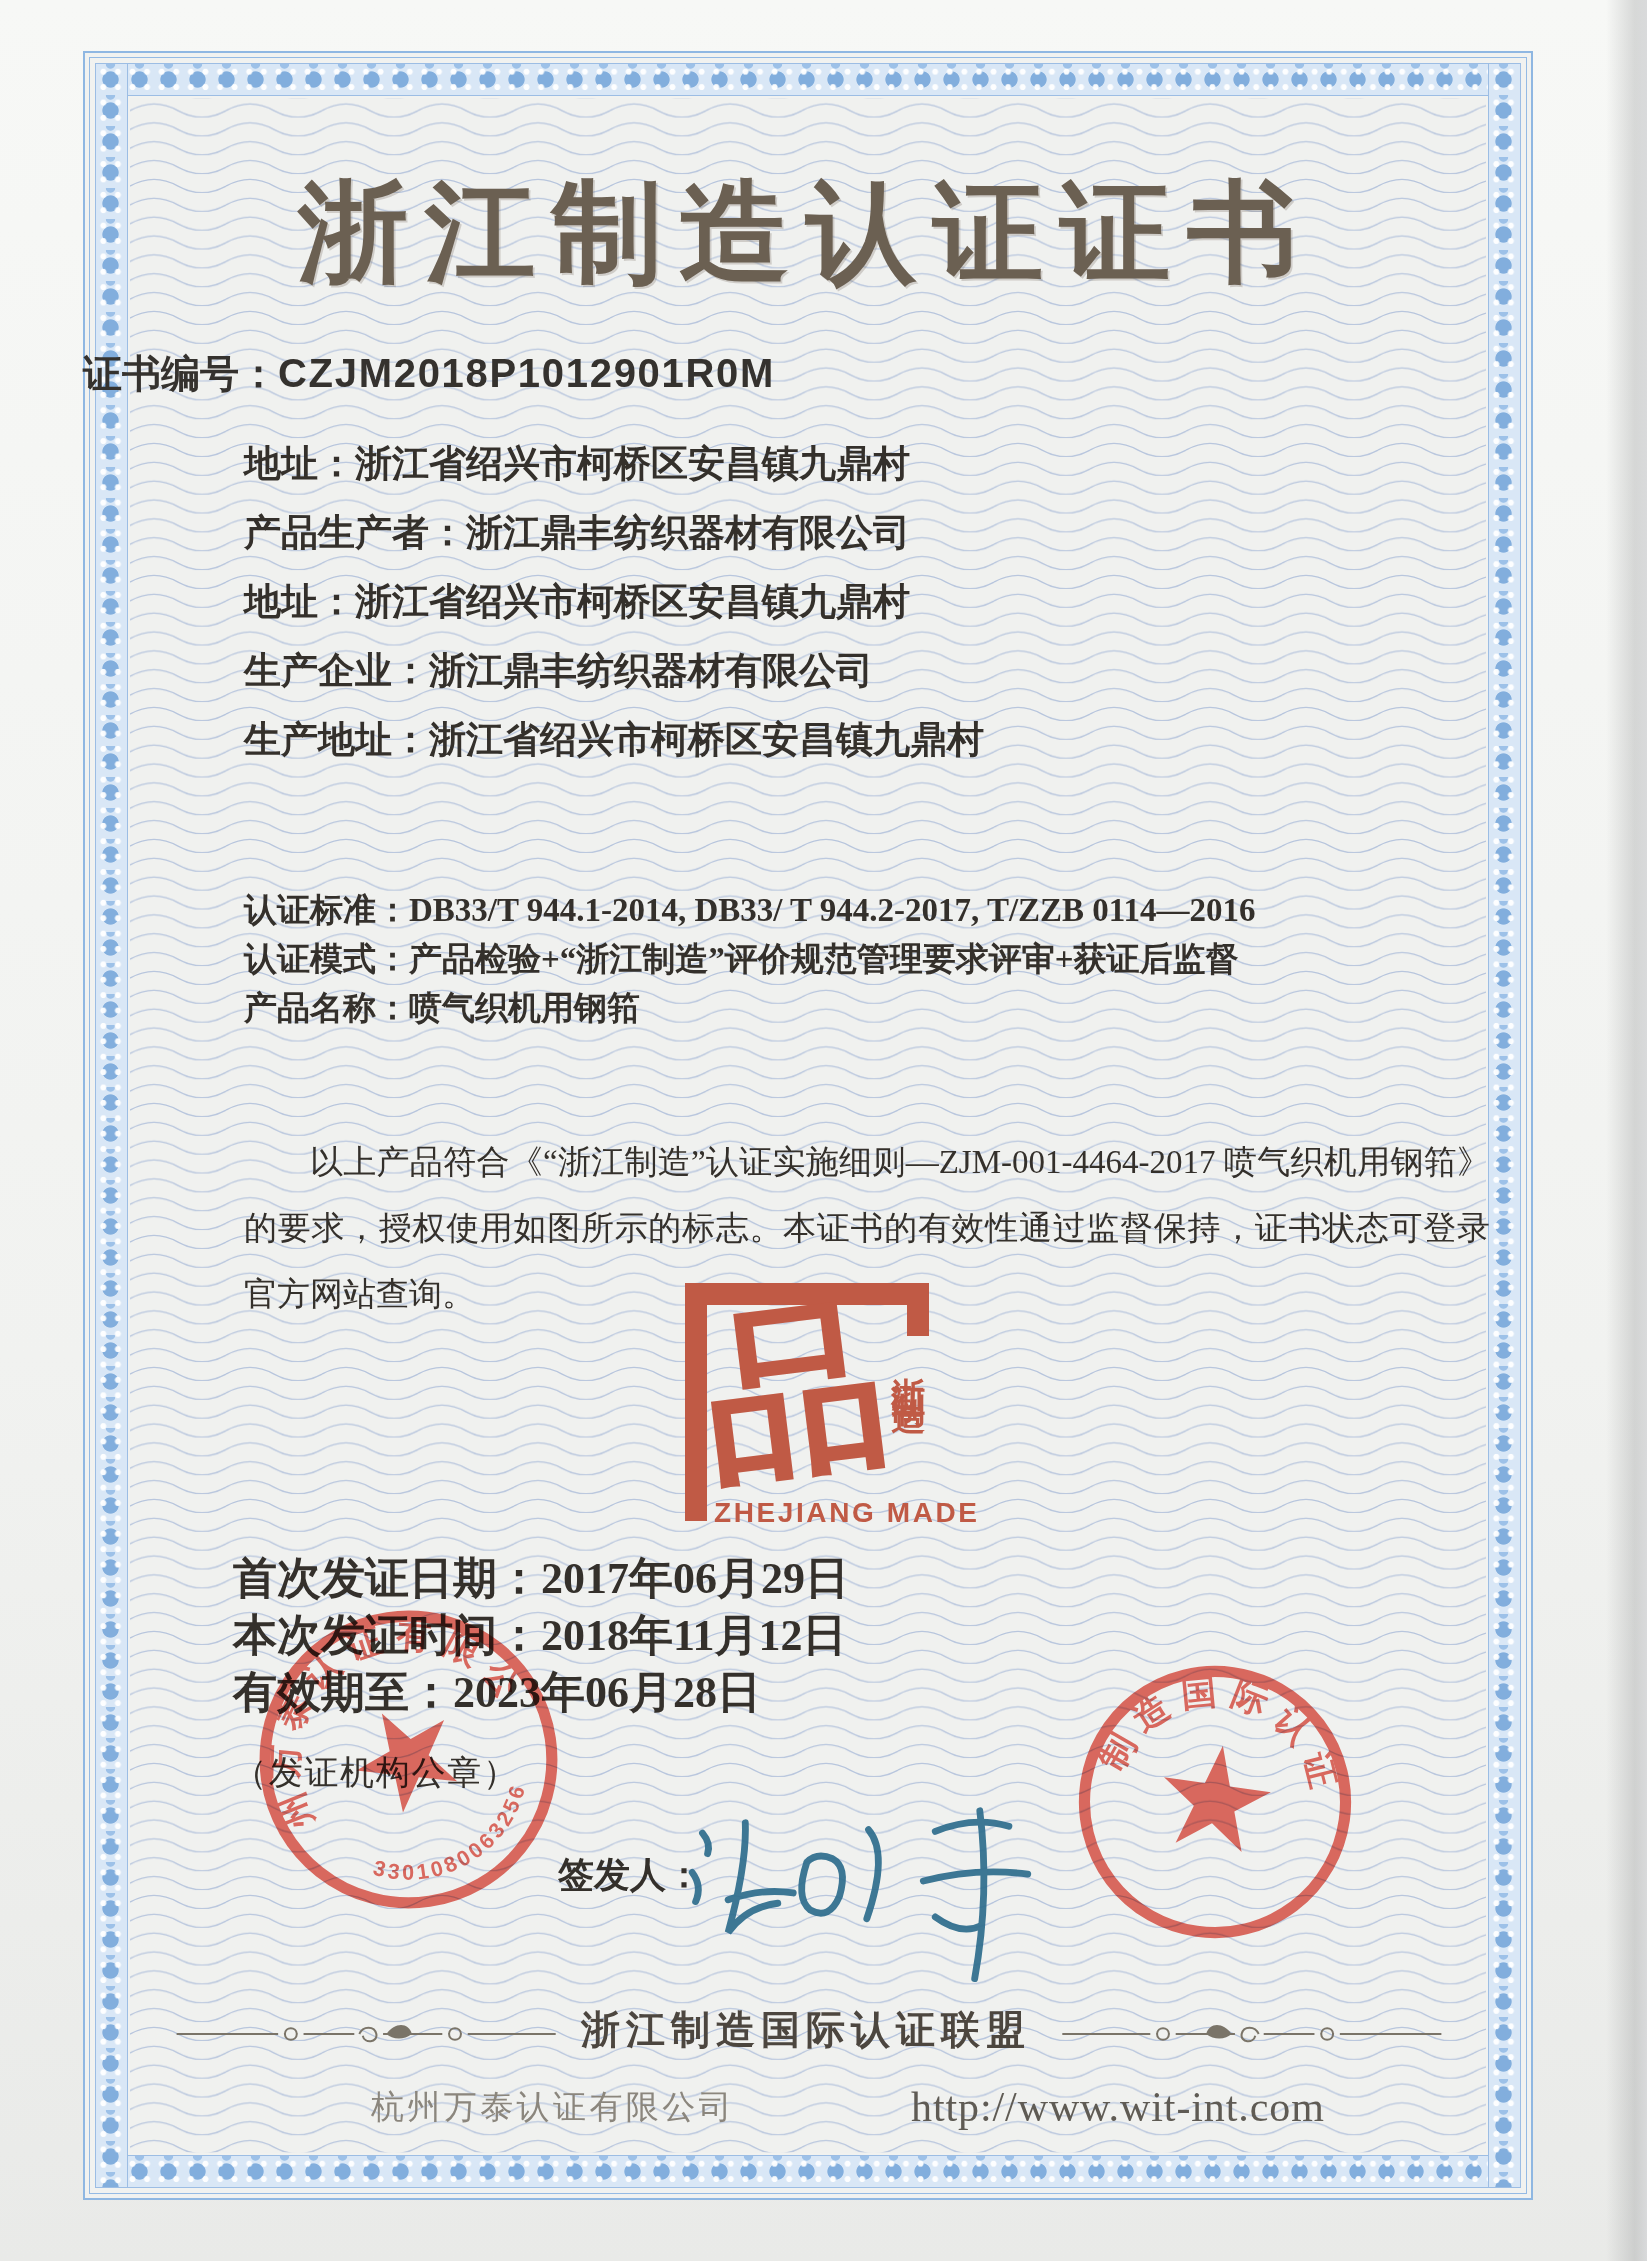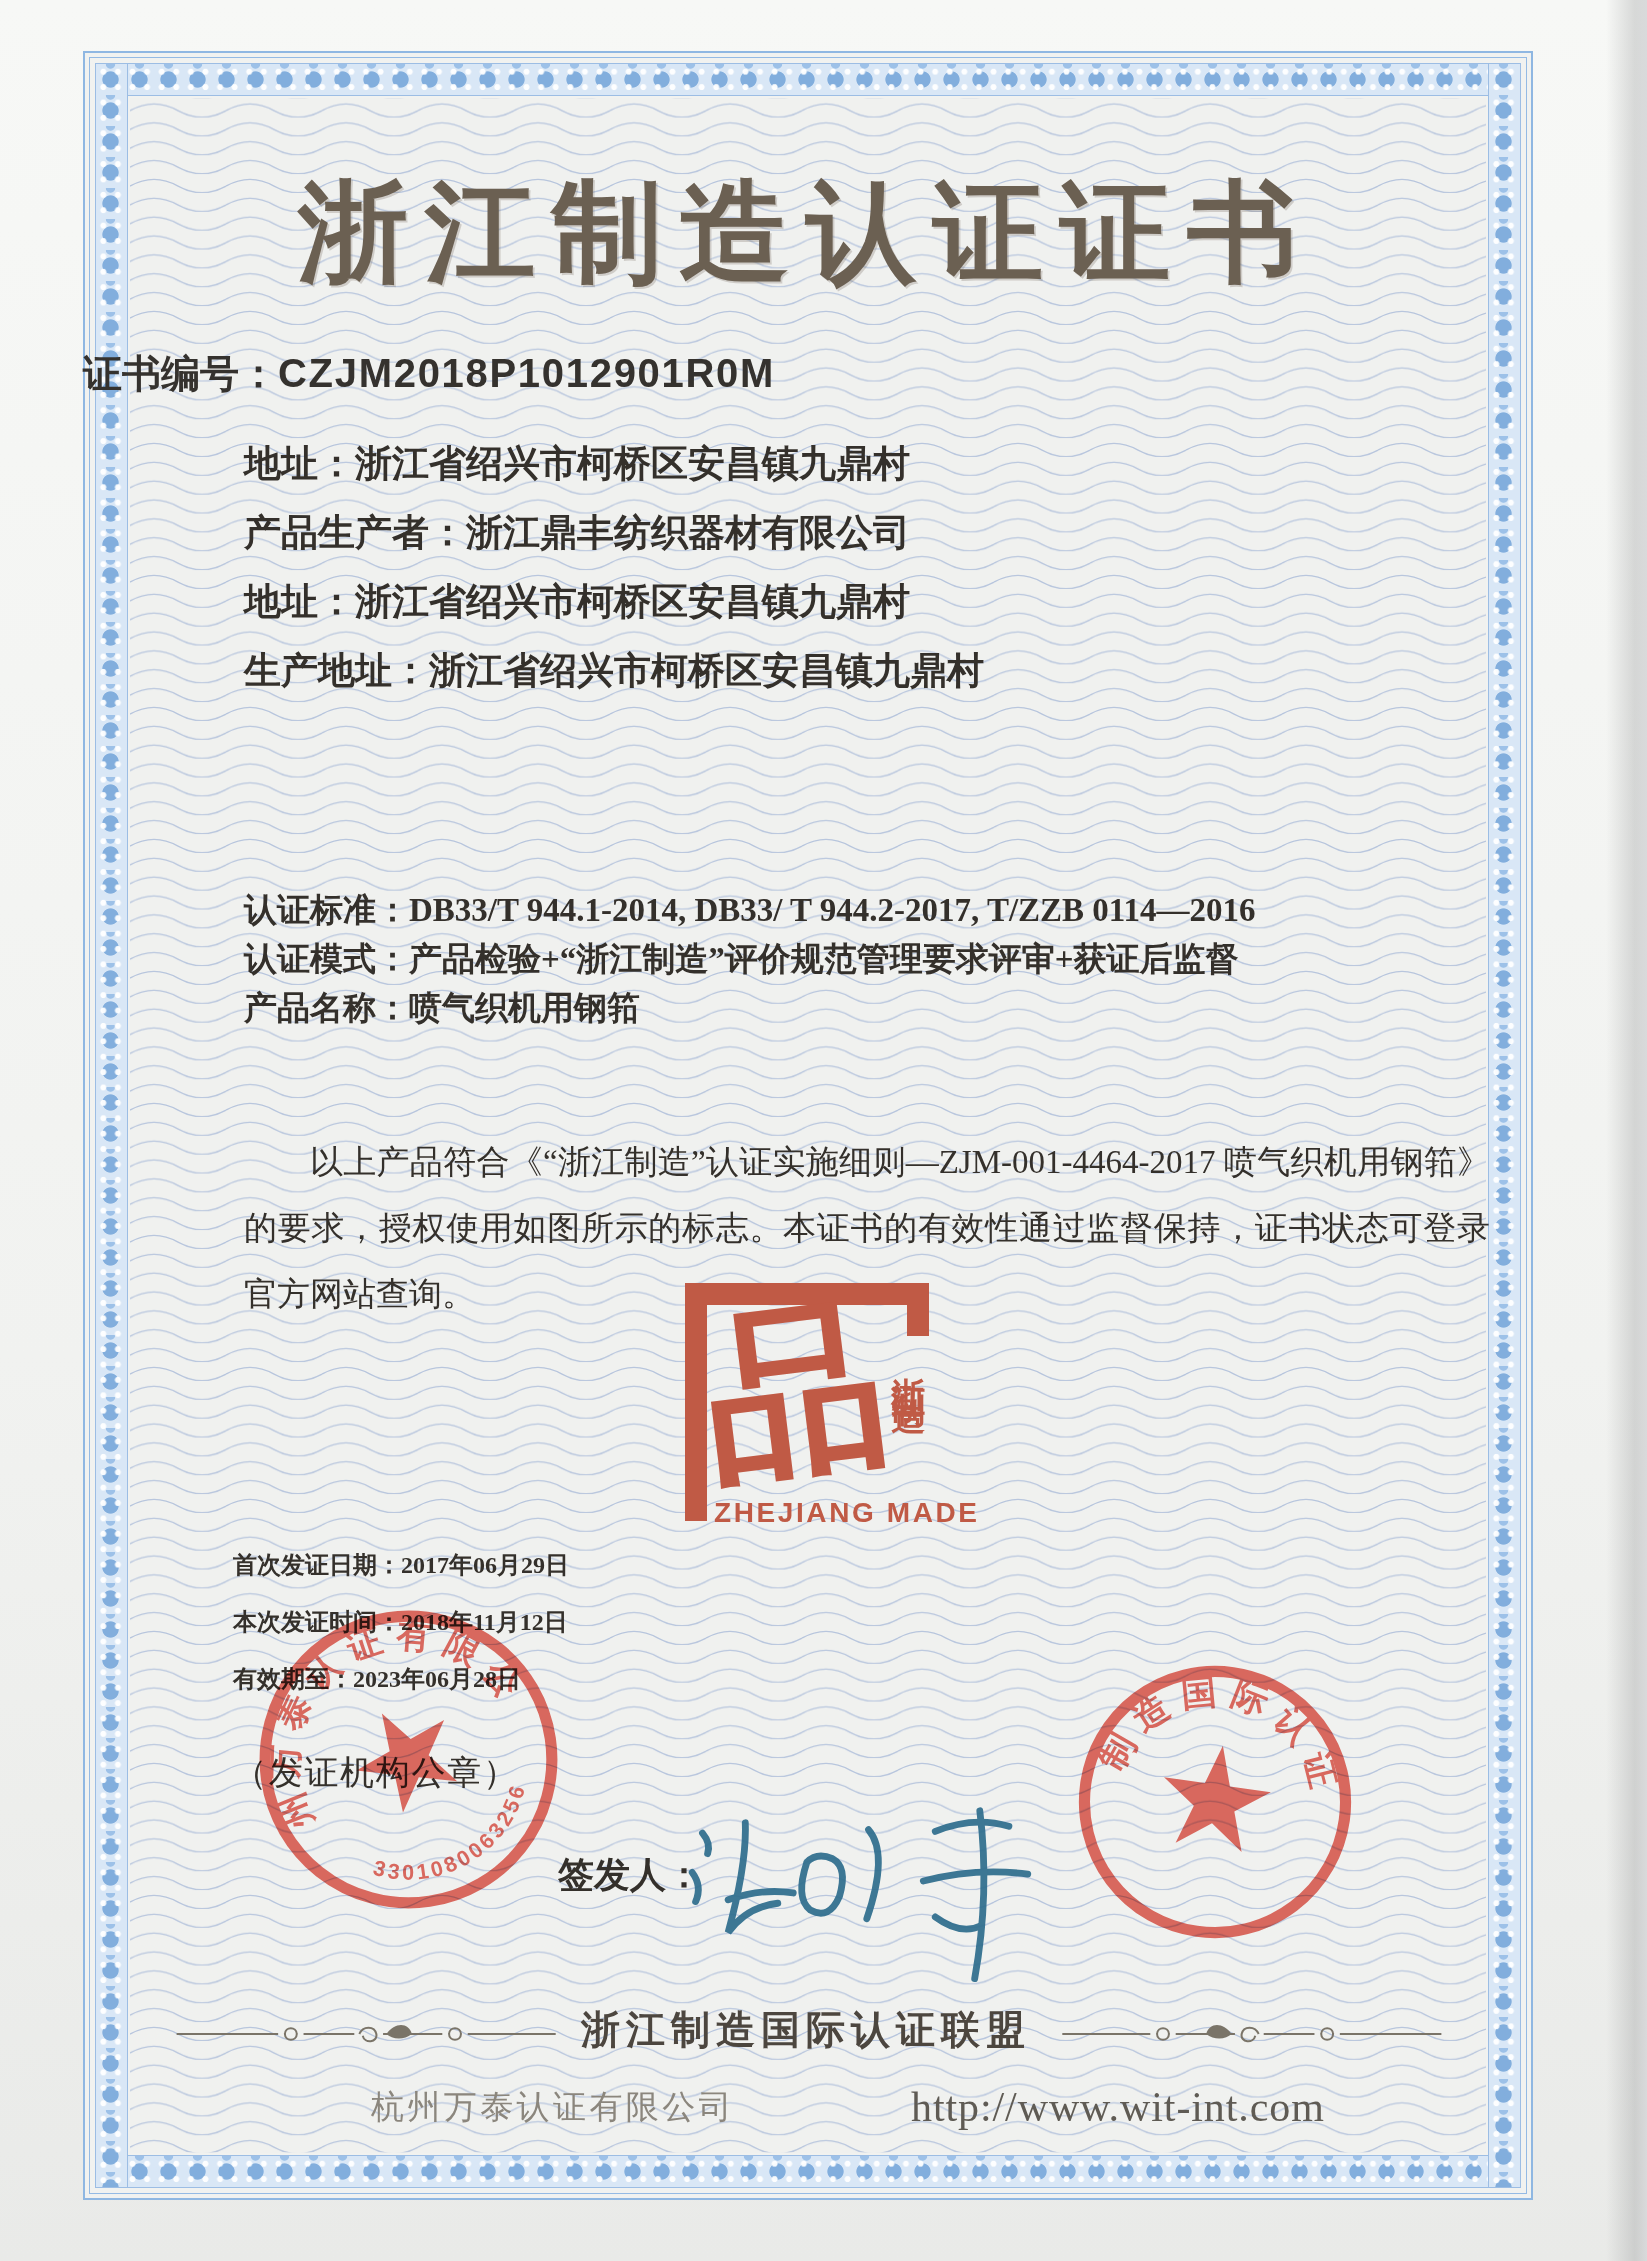--- a/index.html
+++ b/index.html
@@ -49,21 +49,21 @@
   .logo .bar-left{left:0;top:0;width:22px;height:238px;}
   .logo .bar-right{right:0;top:0;width:22px;height:53px;}
   .logo .glyph{position:absolute;left:19px;top:15.4px;font-size:182px;line-height:189px;
                font-weight:bold;color:#c05a45;transform:rotate(-7deg);}
   .logo .vtext{position:absolute;right:-1.7px;top:67px;writing-mode:vertical-rl;
                font-size:34px;font-weight:bold;letter-spacing:7.7px;color:#c05a45;}
   .logo .caption{position:absolute;left:29px;top:214px;font-size:28px;font-weight:bold;
                letter-spacing:2.6px;color:#c05a45;font-family:"Liberation Sans","DejaVu Sans",sans-serif;white-space:nowrap;}
 
   .datesblock{left:233px;top:1549px;width:772px;}
-  .dateline{height:57px;font-size:24px;font-weight:bold;color:#34302b;white-space:nowrap;}
+  .dateline{height:57px;font-size:44px;font-weight:bold;color:#34302b;white-space:nowrap;}
   .sealnote{left:233px;top:1750px;font-size:34px;color:#34302b;letter-spacing:1.7px;}
   .issuer-label{left:558px;top:1851px;font-size:36px;font-weight:bold;color:#34302b;}
 
   
   .stamp{mix-blend-mode:multiply;opacity:.85;}
   .stamp-left{left:254px;top:1605px;width:309px;height:309px;transform:rotate(-30deg);}
   .stamp-right{left:1069px;top:1656px;width:292px;height:292px;transform:rotate(8deg);}
   .signature{left:678px;top:1780px;width:429px;height:214px;}
 
   
@@ -101,20 +101,21 @@
   <div class="abs title">浙江制造认证证书</div>
 
   <div class="abs certno">
     <span class="lbl">证书编号：</span><span class="num">CZJM2018P1012901R0M</span>
   </div>
 
   <div class="abs infoblock">
     <div class="infoline"><span>地址：</span><span>浙江省绍兴市柯桥区安昌镇九鼎村</span></div>
     <div class="infoline"><span>产品生产者：</span><span>浙江鼎丰纺织器材有限公司</span></div>
     <div class="infoline"><span>地址：</span><span>浙江省绍兴市柯桥区安昌镇九鼎村</span></div>
+    <div class="infoline"><span>生产企业：</span><span>浙江鼎丰纺织器材有限公司</span></div>
     <div class="infoline"><span>生产地址：</span><span>浙江省绍兴市柯桥区安昌镇九鼎村</span></div>
   </div>
 
   <div class="abs specblock">
     <div class="specline"><span>认证标准：</span><span>DB33/T 944.1-2014, DB33/ T 944.2-2017, T/ZZB 0114—2016</span></div>
     <div class="specline"><span>认证模式：</span><span>产品检验+“浙江制造”评价规范管理要求评审+获证后监督</span></div>
     <div class="specline"><span>产品名称：</span><span>喷气织机用钢筘</span></div>
   </div>
 
   <div class="abs statement">以上产品符合《“浙江制造”认证实施细则—ZJM-001-4464-2017 喷气织机用钢筘》的要求，授权使用如图所示的标志。本证书的有效性通过监督保持，证书状态可登录官方网站查询。</div>

